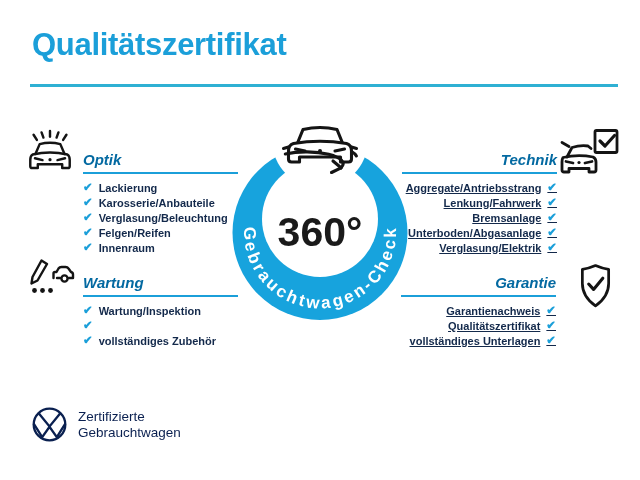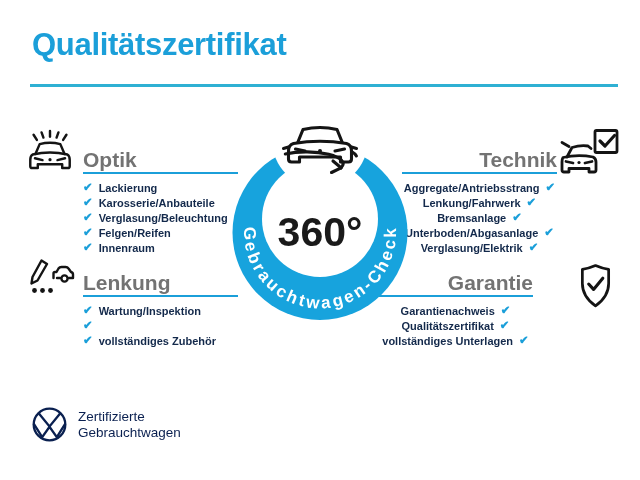--- a/index.html
+++ b/index.html
@@ -7,28 +7,28 @@
           font-family:"Liberation Sans",sans-serif;overflow:hidden;}
 
   .page-title{position:absolute;left:32px;top:27px;margin:0;
               font-size:31px;font-weight:bold;color:#1b9fd9;letter-spacing:-0.3px;}
   .top-rule{position:absolute;left:30px;top:84px;width:588px;height:3px;background:#2fb0d3;}
 
   .section{position:absolute;width:155px;}
   #sec-optik{left:83px;top:151px;}
   #sec-technik{left:402px;top:151px;text-align:right;}
   #sec-wartung{left:83px;top:274px;}
-  #sec-garantie{left:378px;top:274px;text-align:right;}
-
-  .sec-heading{font-size:21px;font-weight:bold;color:#737373;line-height:17px;}
+  #sec-garantie{left:401px;top:274px;text-align:right;}
+
+  .sec-heading{font-size:15px;font-weight:bold;color:#0369a1;line-height:17px;font-style:italic;}
   .sec-rule{height:2px;background:#1b9fd9;margin-top:4px;}
   .items{margin-top:6px;}
   .item-row{display:flex;align-items:center;height:15px;gap:6px;
             font-size:11px;font-weight:bold;color:#13294b;}
-  .item-row.right{justify-content:center;}
+  .item-row.right{justify-content:flex-end;text-decoration:underline;}
   .check{color:#1b9fd9;font-size:11.5px;line-height:1;}
   .item-label{white-space:nowrap;}
 
   .icon{position:absolute;}
   #icon-optik{left:27px;top:128px;}
   #icon-wartung{left:29px;top:259px;}
   #icon-technik{left:558px;top:129px;}
   #icon-garantie{left:577px;top:263px;}
 
   .center-badge{position:absolute;left:220px;top:112px;}
@@ -131,21 +131,21 @@
     <path d="M 12.5 1.5 L 18 5 L 8.5 21.5 L 2.5 24.5 L 3.5 18 Z"></path>
     <circle cx="5.5" cy="31.5" r="2.4" fill="#141414" stroke="none"></circle>
     <circle cx="13.5" cy="31.5" r="2.4" fill="#141414" stroke="none"></circle>
     <circle cx="21.5" cy="31.5" r="2.4" fill="#141414" stroke="none"></circle>
     <path d="M 24.5 19 L 24.5 14.5 Q 24.5 13 26 13 L 27.5 13 L 29.5 9.5 Q 30.5 8 32.5 8 L 36.5 8 Q 38.5 8 39.5 9.5 L 42 13 Q 44 13.5 44 15.5 L 44 19 L 40 19"></path>
     <path d="M 31 19 L 28 19"></path>
     <circle cx="35.5" cy="19.5" r="3.1"></circle>
   </svg>
 
   <div class="section" id="sec-wartung">
-    <div class="sec-heading">Lenkung</div>
+    <div class="sec-heading">Wartung</div>
     <div class="sec-rule"></div>
     <div class="items">
         <div class="item-row">
           <span class="check">✔</span>
           <span class="item-label">Wartung/Inspektion</span>
         </div>
         <div class="item-row">
           <span class="check">✔</span>
         </div>
         <div class="item-row">

